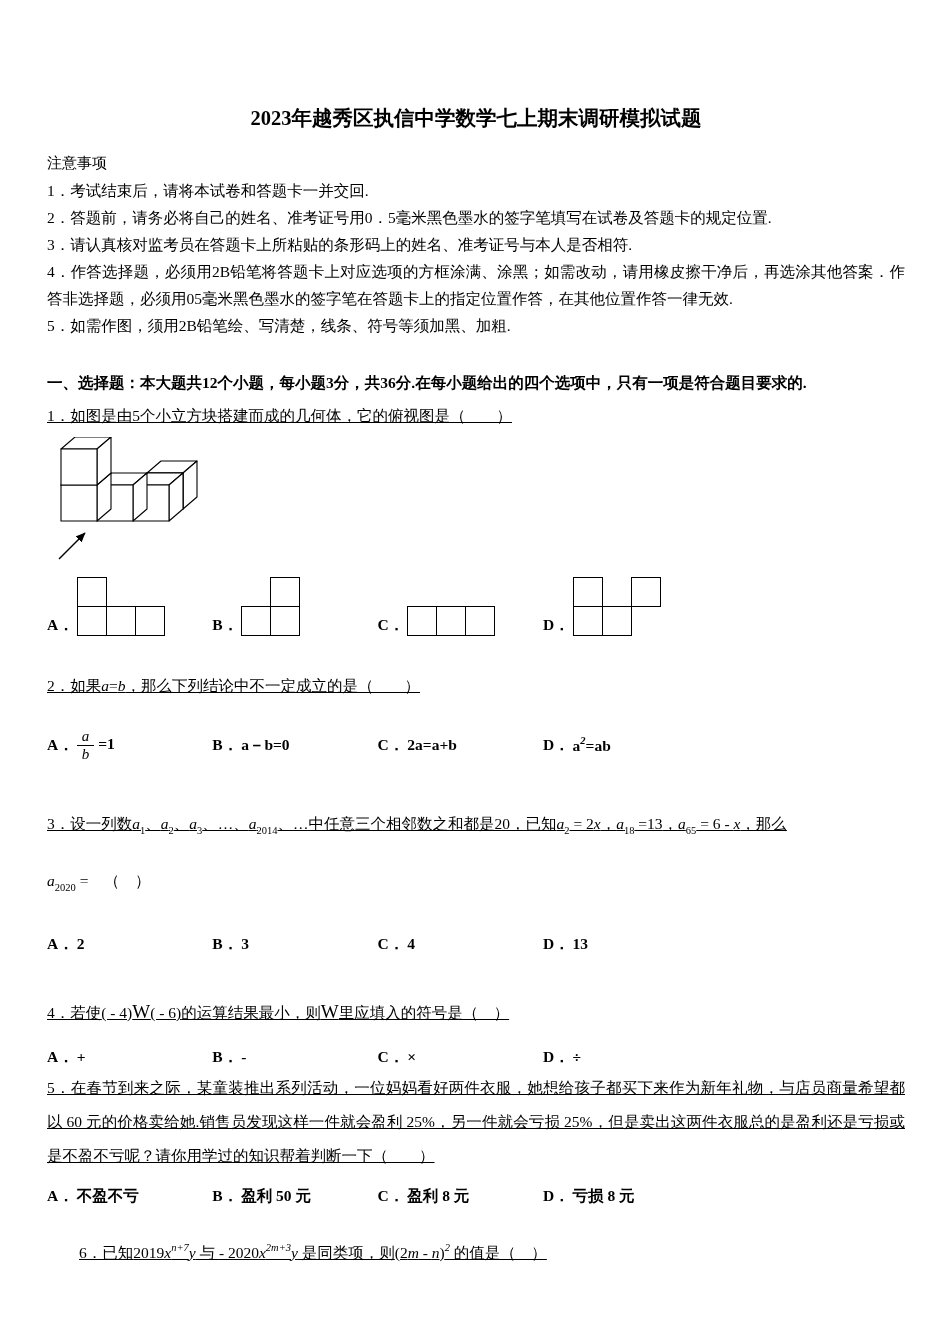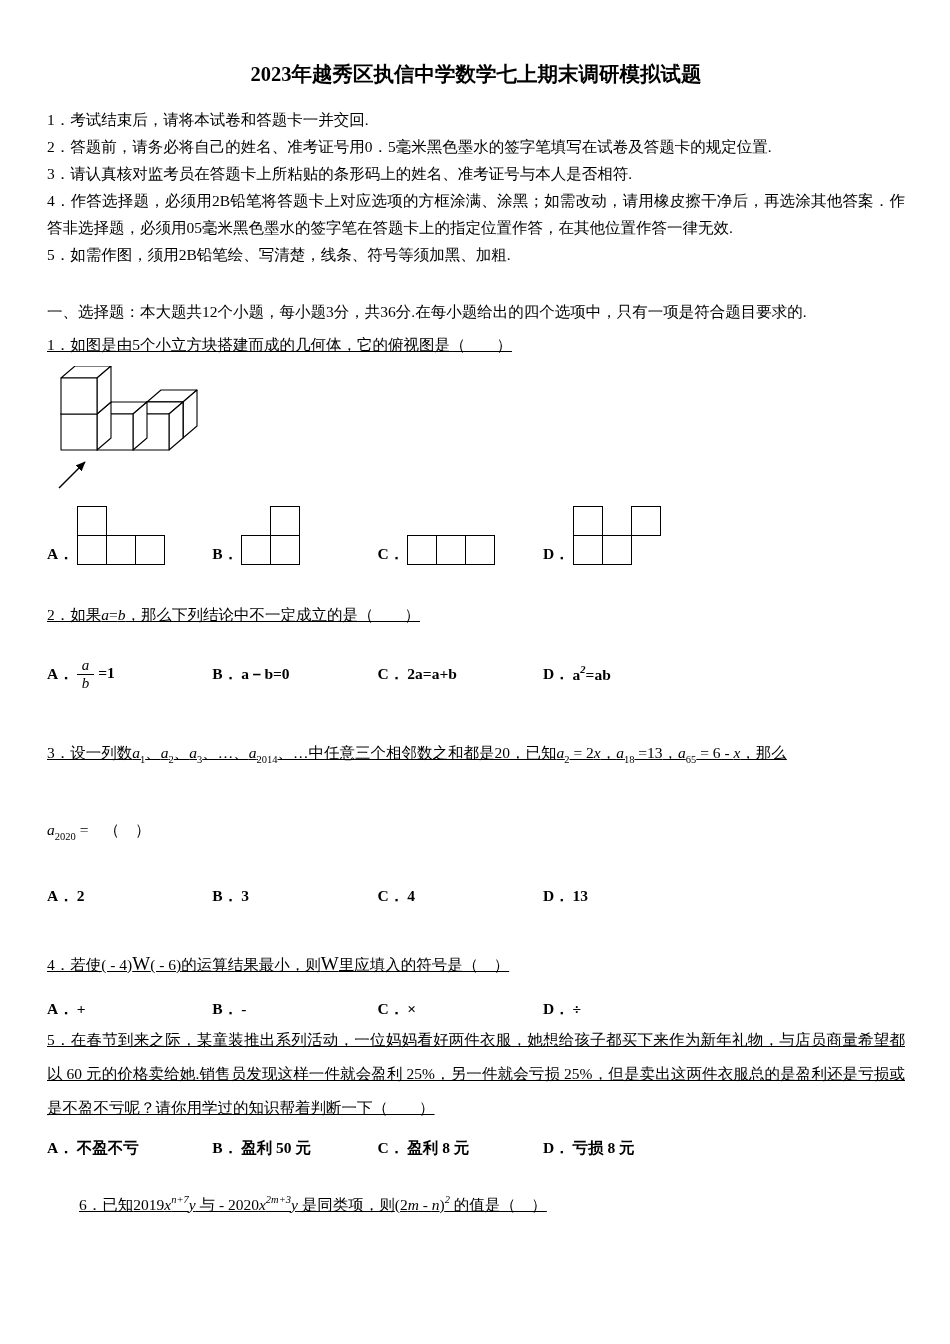--- a/index.html
+++ b/index.html
@@ -1,29 +1,29 @@
 <!DOCTYPE html>
 <html><head>
 <meta charset="utf-8">
 <style>
   html,body{margin:0;padding:0;}
   body{
     width:950px;height:1344px;background:#ffffff;color:#000;overflow:hidden;
     font-family:"Liberation Serif","DejaVu Serif",serif;font-size:15.5px;
   }
-  .page{padding:60px 45px 0 47px;}
+  .page{padding:104px 45px 0 47px;}
   .title{font-size:20.5px;font-weight:700;text-align:center;margin:0 0 18px 0;line-height:28px;}
   .notice-heading{line-height:27px;font-size:15px;}
   .notice-item{line-height:27px;text-align:justify;}
-  .section-heading{font-weight:400;line-height:26px;margin-top:31px;text-align:justify;}
+  .section-heading{font-weight:700;line-height:26px;margin-top:31px;text-align:justify;}
   .stem{line-height:26px;margin-top:7px;text-decoration:underline;}
   .stem-math{line-height:34px;}
   .q2-stem{margin-top:33px;}
   .q3-stem{margin-top:36px;}
-  .q3-stem2{margin-top:33px;line-height:40px;}
+  .q3-stem2{margin-top:16px;line-height:34px;}
   .q4-stem{margin-top:40px;line-height:30px;}
   .q5-stem{margin-top:1px;line-height:34px;text-align:justify;}
   .q6-stem{margin-top:24px;line-height:30px;margin-left:32px;}
 
   .figure-wrap{margin:8px 0 0 6px;}
   .figure-wrap svg{display:block;}
 
   .opt-grid-row{display:flex;align-items:flex-end;margin-top:12px;}
   .opt-grid-row .opt{width:165.3px;display:flex;align-items:flex-end;}
   .opt-grid-row .opt:last-child{width:auto;}
@@ -60,20 +60,21 @@
   .fden{padding:0 5px;}
 </style>
 </head>
 <body>
 
 <div class="page">
 
   <div class="title">2023年越秀区执信中学数学七上期末调研模拟试题</div>
 
   <div>
+    <div class="notice-heading">注意事项</div>
     <div class="notice-item">1．考试结束后，请将本试卷和答题卡一并交回.</div>
     <div class="notice-item">2．答题前，请务必将自己的姓名、准考证号用0．5毫米黑色墨水的签字笔填写在试卷及答题卡的规定位置.</div>
     <div class="notice-item">3．请认真核对监考员在答题卡上所粘贴的条形码上的姓名、准考证号与本人是否相符.</div>
     <div class="notice-item">4．作答选择题，必须用2B铅笔将答题卡上对应选项的方框涂满、涂黑；如需改动，请用橡皮擦干净后，再选涂其他答案．作答非选择题，必须用05毫米黑色墨水的签字笔在答题卡上的指定位置作答，在其他位置作答一律无效.</div>
     <div class="notice-item">5．如需作图，须用2B铅笔绘、写清楚，线条、符号等须加黑、加粗.</div>
   </div>
 
   <div class="section-heading">一、选择题：本大题共12个小题，每小题3分，共36分.在每小题给出的四个选项中，只有一项是符合题目要求的.</div>
 
   <div class="stem">1．如图是由5个小立方块搭建而成的几何体，它的俯视图是（　　）</div>

